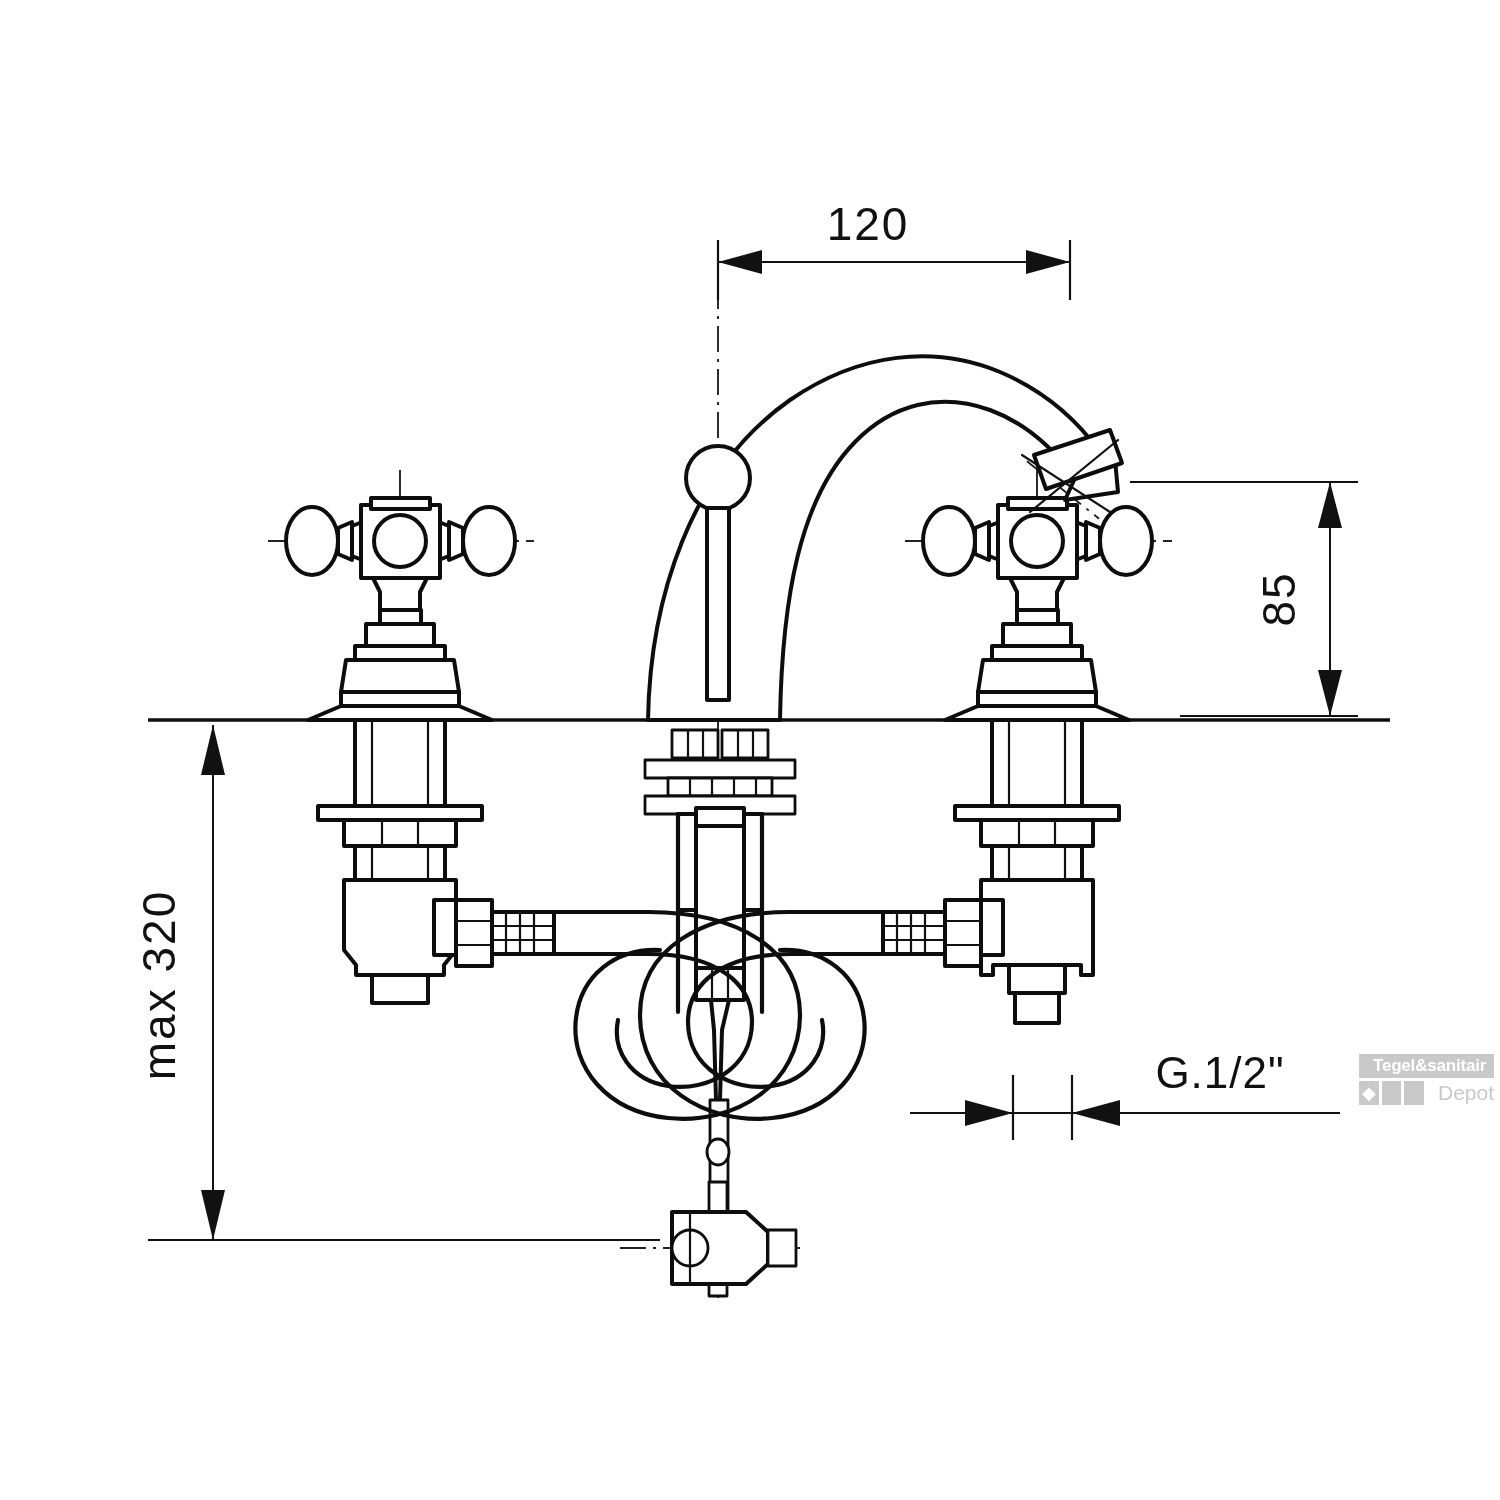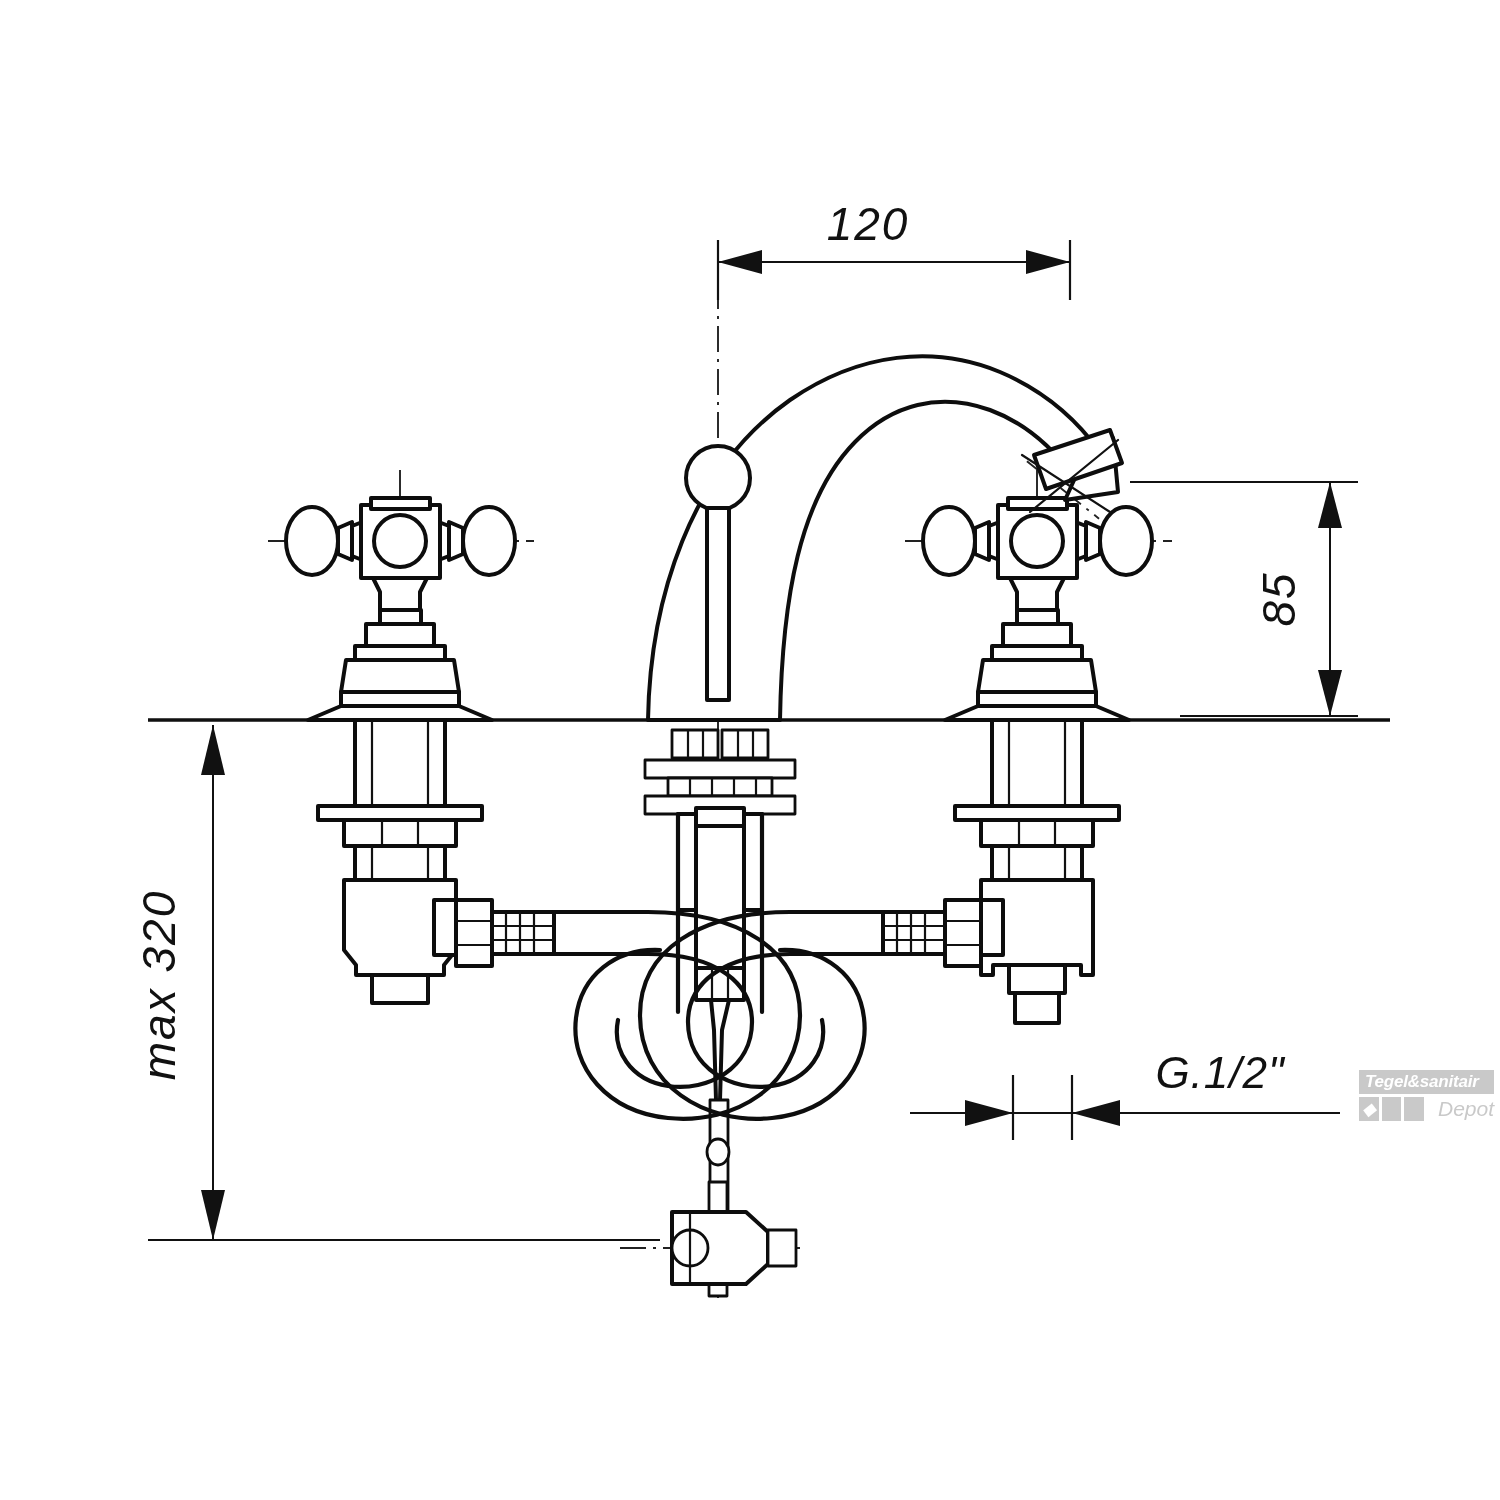--- a/index.html
+++ b/index.html
@@ -13,21 +13,20 @@
     height: 1500px;
     position: relative;
     overflow: hidden;
     font-family: "Liberation Sans", sans-serif;
   }
   #drawing-root {
     position: absolute;
     left: 0; top: 0;
     width: 1500px;
     height: 1124px;
-    font-style: italic;
   }
   svg.drawing {
     display: block;
     width: 1500px;
     height: 1500px;
   }
   
   .outline {
     fill: none;
     stroke: #0d0d0d;
@@ -103,25 +102,24 @@
     bottom: 8px;
     width: 135px;
     height: 62px;
   }
   .wm-bar {
     background: #c9c9c9;
     color: #ffffff;
     font-family: "Liberation Sans", sans-serif;
     font-size: 17px;
     font-weight: bold;
-    padding: 2px 5px 3px 6px;
+    padding: 2px 5px 3px 14px;
     line-height: 19px;
     letter-spacing: -0.2px;
     white-space: nowrap;
-    margin-top: 16px;
   }
   .wm-row {
     display: flex;
     align-items: center;
     margin-top: 3px;
   }
   .wm-sq {
     width: 24px;
     height: 24px;
     background: #c9c9c9;

